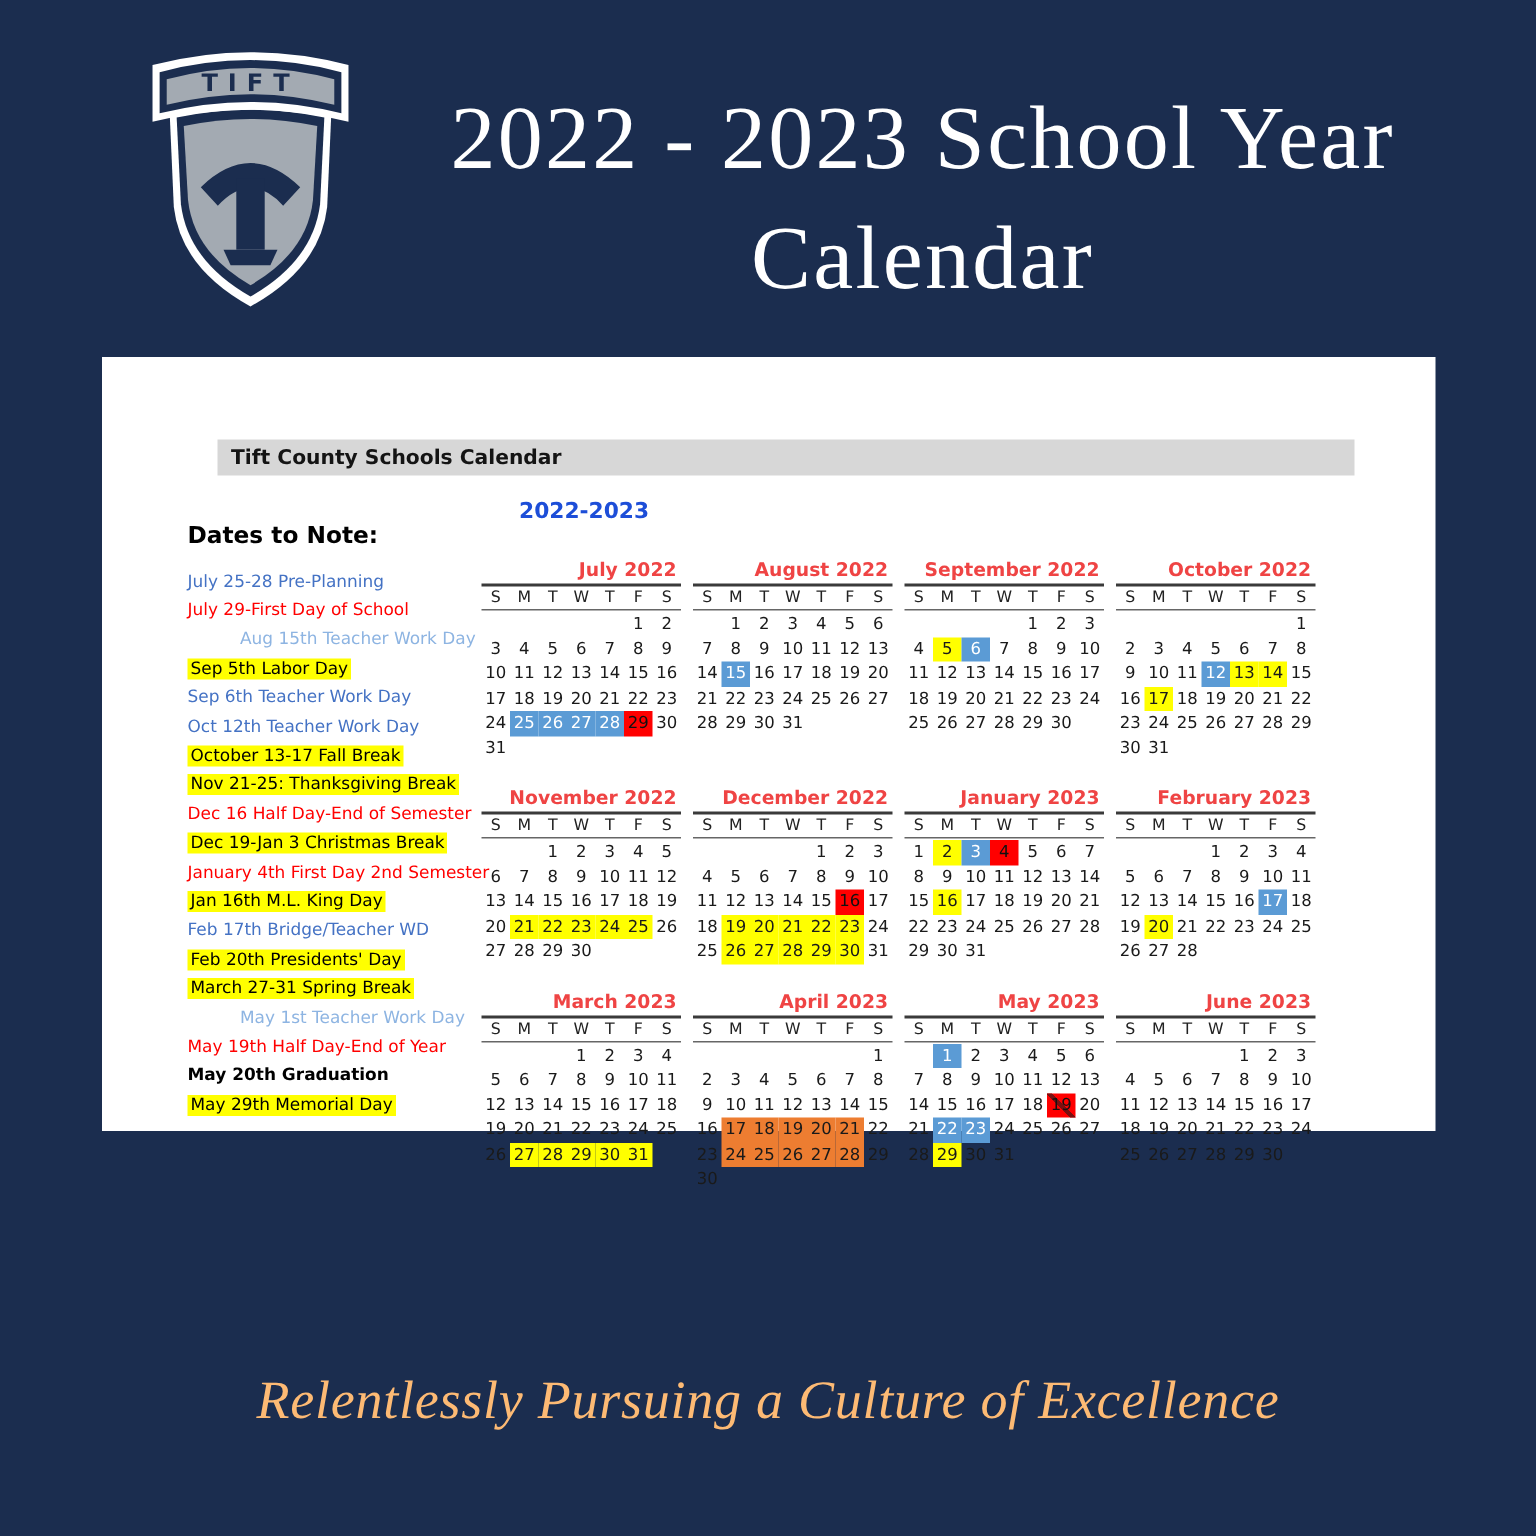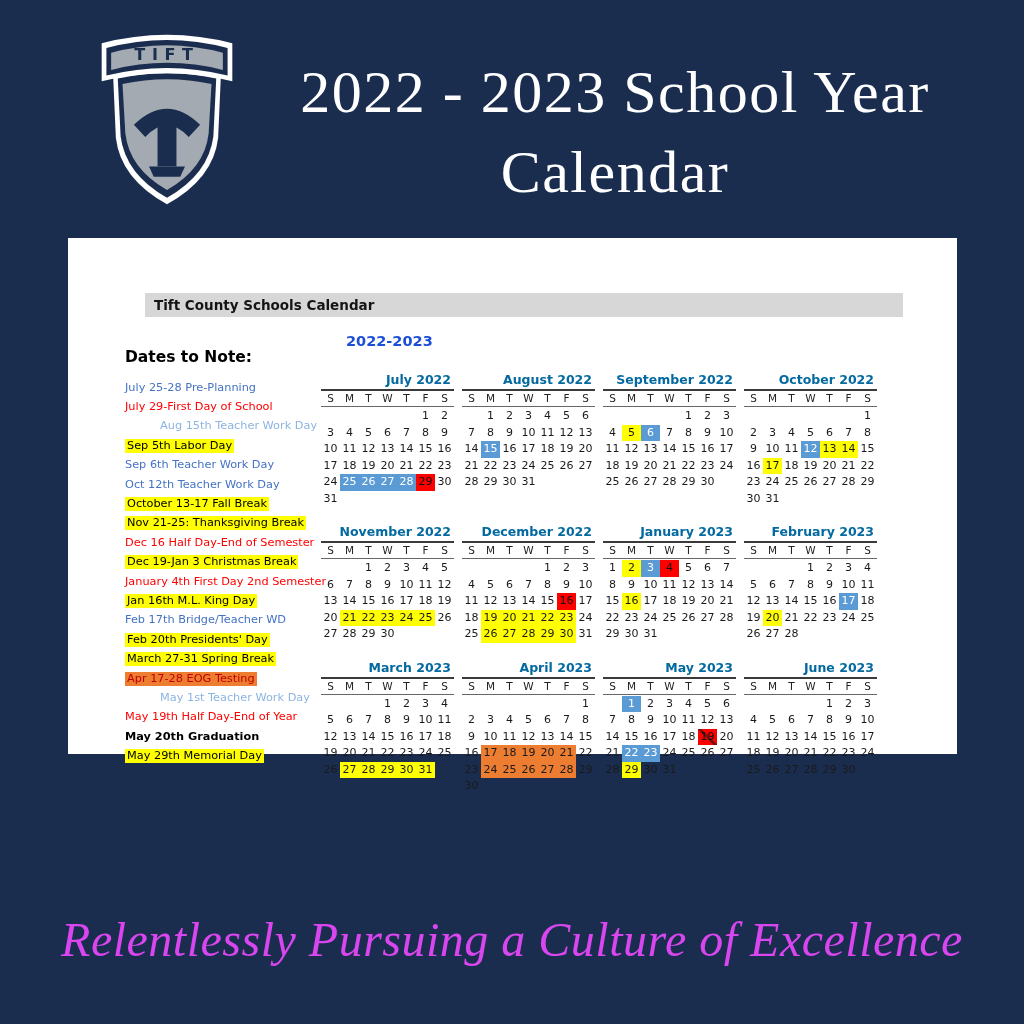--- a/index.html
+++ b/index.html
@@ -42,21 +42,21 @@
   .note-text.orange    { background: var(--orange, #ED7D31); color: var(--eogText, #C00000); padding:0 2px; }
   .note-text.black-bold{ color:#000; font-weight:bold; }
 
   
   .months-grid {
     position:absolute; left:253px; top:134px;
     display:grid; grid-template-columns:repeat(4,133px); column-gap:8px; row-gap:17px;
   }
   .month { width:133px; }
   .month-title {
-    font-size:12.5px; font-weight:bold; color:#0369a1; text-align:right;
+    font-size:12.5px; font-weight:bold; color:#ef4444; text-align:right;
     padding:0 3px 2px 0; border-bottom:2px solid #3a3a3a;
   }
   .month-weekdays {
     display:grid; grid-template-columns:repeat(7,1fr);
     border-bottom:1.5px solid #666; padding:1px 0 2px;
   }
   .month-weekdays span { text-align:center; font-size:10.5px; color:#222; }
   .month-days { display:grid; grid-template-columns:repeat(7,1fr); padding-top:1px; }
   .day { height:16.5px; line-height:16.5px; text-align:center; font-size:11px; color:#1a1a1a; }
   .day.hl-yellow { background: var(--yellow, #FFFF00); }
@@ -64,22 +64,22 @@
   .day.hl-red    { background: var(--red, #FF0000); color:#111; }
   .day.hl-orange { background: var(--orange, #ED7D31); }
   .day.hl-red-strike {
     background-color: var(--red, #FF0000); color:#111;
     background-image: linear-gradient(45deg, transparent 44%, #7a1010 44%, #7a1010 56%, transparent 56%);
   }
 
   
   .tagline {
     position:absolute; left:0; right:0; top:912px; text-align:center;
-    color:#d946ef; font-family:"Liberation Serif", serif; font-style:italic;
-    font-size:48px; letter-spacing:0.5px;
+    color:#fdba74; font-family:"Liberation Serif", serif; font-style:italic;
+    font-size:36px; letter-spacing:0.5px;
   }
 </style>
 </head>
 <body>
 
 <div class="page">
 
   <div class="logo">
     <svg viewBox="0 0 150 200" width="142" height="190">
 
@@ -149,23 +149,20 @@
           <div class="note">
             <span class="note-text blue">Feb 17th Bridge/Teacher WD</span>
           </div>
           <div class="note">
             <span class="note-text yellow">Feb 20th Presidents' Day</span>
           </div>
           <div class="note">
             <span class="note-text yellow">March 27-31 Spring Break</span>
           </div>
           <div class="note">
-            <span class="note-text orange">Apr 17-28 EOG Testing</span>
-          </div>
-          <div class="note">
             <span class="note-text lightblue">May 1st Teacher Work Day</span>
           </div>
           <div class="note">
             <span class="note-text red">May 19th Half Day-End of Year</span>
           </div>
           <div class="note">
             <span class="note-text black-bold">May 20th Graduation</span>
           </div>
           <div class="note">
             <span class="note-text yellow">May 29th Memorial Day</span>

